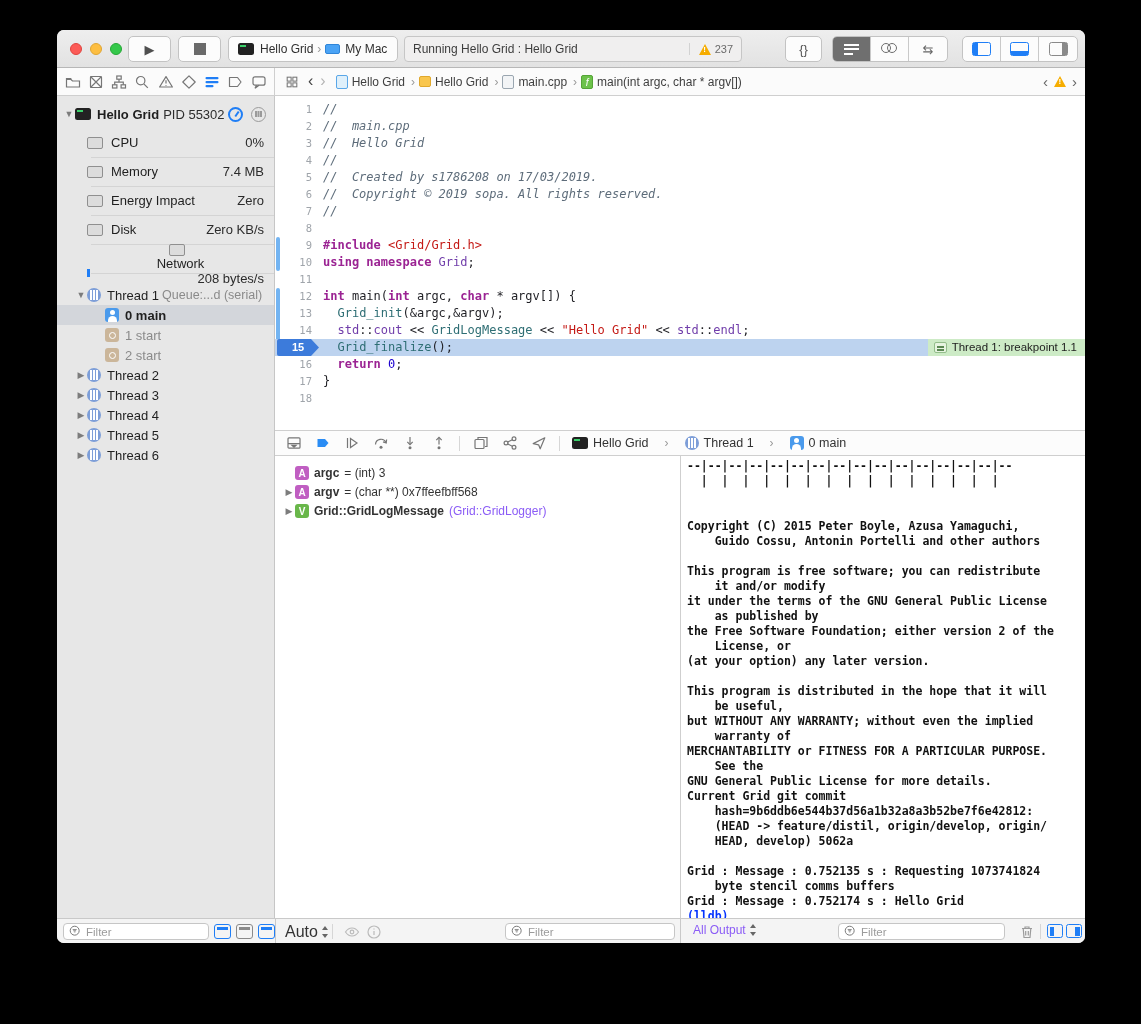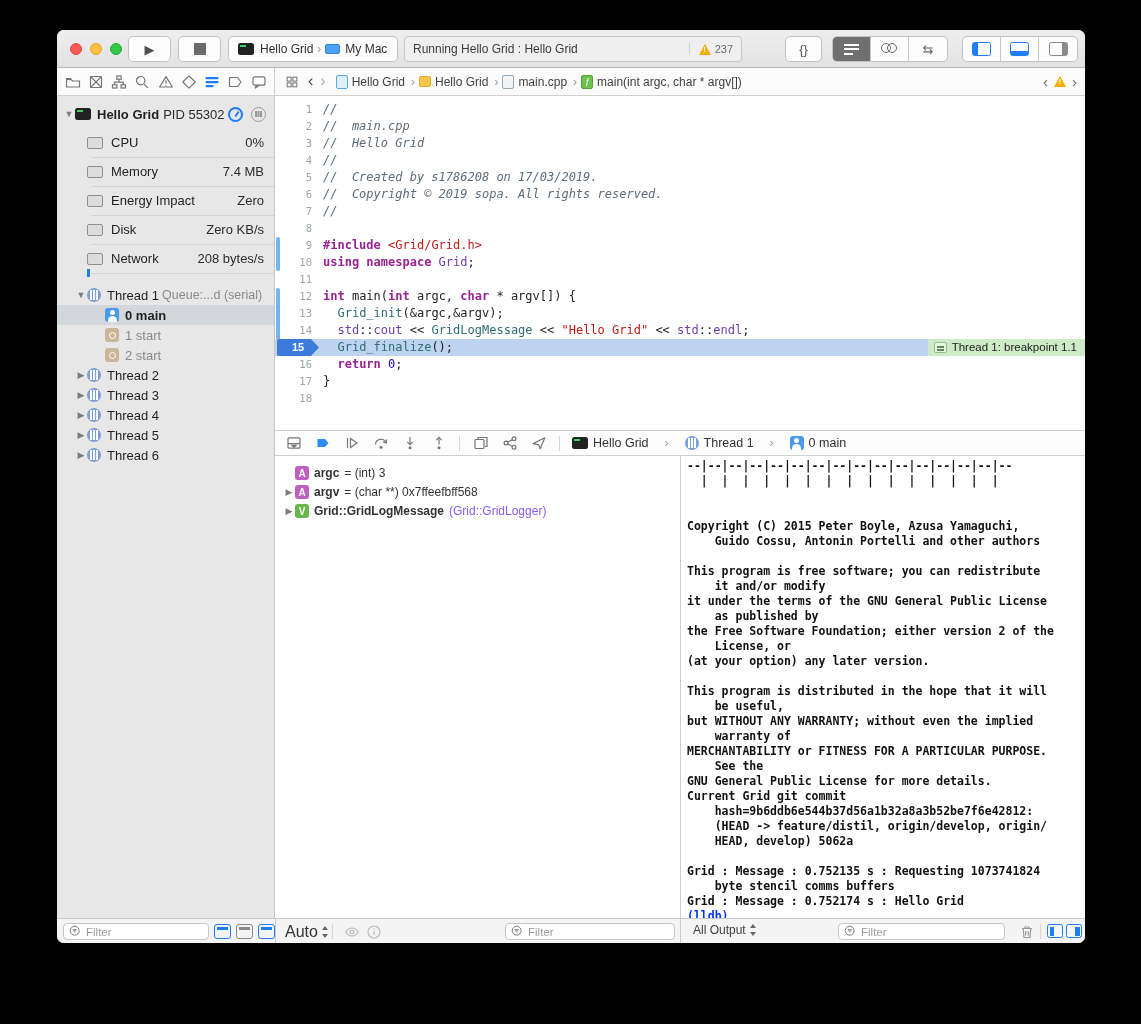--- a/index.html
+++ b/index.html
@@ -291,21 +291,21 @@
         <span>Energy Impact</span>
         <span class="gauge-val">Zero</span>
       </div>
       <div class="gauge-sep" style="top: 119px;"></div>
       <div class="srow" style="top: 119px; height: 29px; padding-left: 30px;">
         <span class="chip" style="width: 16px; height: 12px; border: 1.5px solid rgb(143, 143, 143); border-radius: 2px; background: rgb(220, 220, 220); margin-right: 8px;"></span>
         <span>Disk</span>
         <span class="gauge-val">Zero KB/s</span>
       </div>
       <div class="gauge-sep" style="top: 148px;"></div>
-      <div class="srow" style="top: 148px; height: 29px; padding-left: 30px;">
+      <div class="srow" style="top: 148px; height: 29px; padding-left: 30px; flex-direction: column;">
         <span class="chip" style="width: 16px; height: 12px; border: 1.5px solid rgb(143, 143, 143); border-radius: 2px; background: rgb(220, 220, 220); margin-right: 8px;"></span>
         <span>Network</span>
         <span class="gauge-val">208 bytes/s</span>
       </div>
       <div class="gauge-sep" style="top: 177px;"></div>
       <div style="position: absolute; left: 30px; top: 173px; width: 3px; height: 8px; background: rgb(31, 126, 246);"></div>
       <div class="srow" style="top: 189px; height: 20px; padding-left: 18px;">
         <span class="tri">▼</span>
         <span class="thread-ico"></span>
         <span style="margin-left: 6px;">Thread 1</span>
@@ -544,21 +544,21 @@
       </span>
       <div class="filterfield" style="left: 448px; width: 170px;">
         <span>
           <svg width="13" height="13" viewBox="0 0 16 16" fill="none" stroke="#767676" stroke-width="1.2">
             <circle cx="7" cy="7" r="5.5"></circle>
             <path d="M4.5 5.5h5M5.2 7h3.6M6 8.5h2" stroke-width="1"></path>
           </svg>
         </span>
         <span>Filter</span>
       </div>
-      <span style="position: absolute; left: 636px; top: 4px; font-size: 12px; color: #404040; display: flex; align-items: center;">
+      <span style="position: absolute; left: 636px; top: 4px; font-size: 12px; color: #8b5cf6; display: flex; align-items: center;">
         <span>All Output</span>
         <span class="updown"></span>
       </span>
       <div class="filterfield" style="left: 781px; width: 167px;">
         <span>
           <svg width="13" height="13" viewBox="0 0 16 16" fill="none" stroke="#767676" stroke-width="1.2">
             <circle cx="7" cy="7" r="5.5"></circle>
             <path d="M4.5 5.5h5M5.2 7h3.6M6 8.5h2" stroke-width="1"></path>
           </svg>
         </span>

